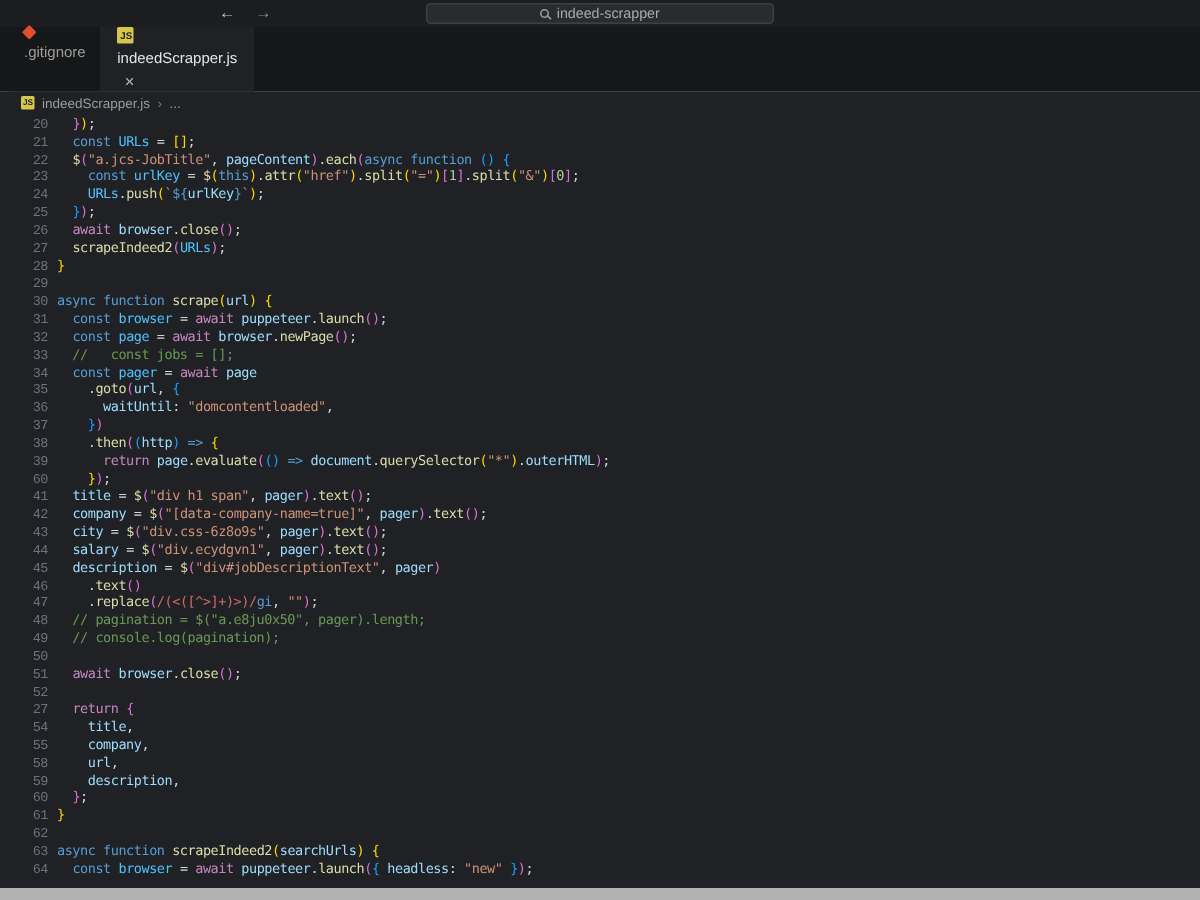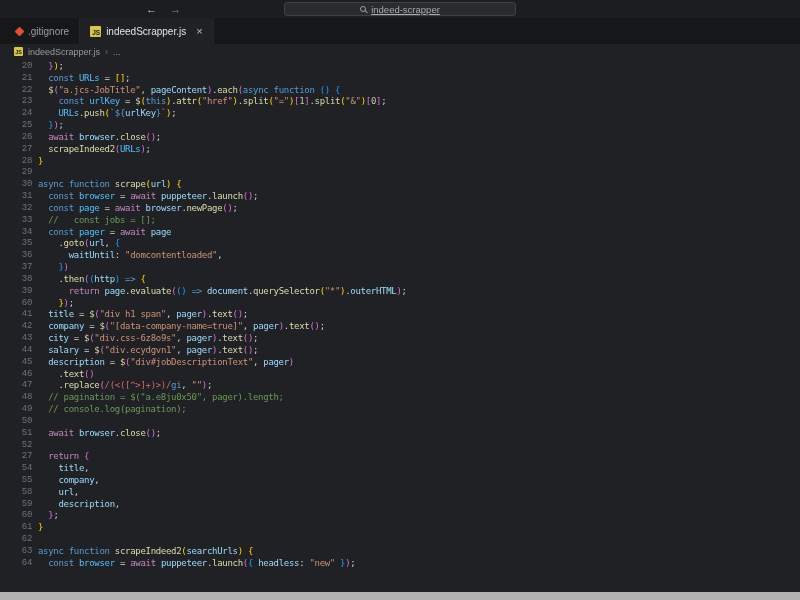--- a/index.html
+++ b/index.html
@@ -3,27 +3,27 @@
 <meta charset="utf-8">
 <style>
   * { margin:0; padding:0; box-sizing:border-box; }
   html,body { width:800px; height:600px; overflow:hidden; background:#b1b1b1; }
   .app { width:800px; height:600px; display:flex; flex-direction:column; font-family:"Liberation Sans", sans-serif; }
 
   
   .titlebar { flex:0 0 18px; background:#1c1d1f; position:relative; display:flex; align-items:center; justify-content:center; }
   .nav { position:absolute; left:146px; top:0; height:18px; display:flex; align-items:center; gap:13px; color:#c9c9c9; font-size:11px; }
   .nav .fwd { color:#8d8d8d; }
-  .searchbox { width:232px; height:14px; background:#2a2b2e; border:1px solid #3f4043; border-radius:3px; color:#ababab; font-size:9.5px; display:flex; align-items:center; justify-content:center; gap:5px; cursor:pointer;text-decoration:underline; }
+  .searchbox { width:232px; height:14px; background:#2a2b2e; border:1px solid #3f4043; border-radius:3px; color:#ababab; font-size:9.5px; display:flex; align-items:center; justify-content:center; gap:5px; cursor:pointer; }
   .mag { width:6px; height:6px; border:1px solid #9a9a9a; border-radius:50%; position:relative; flex:0 0 auto; }
   .mag::after { content:""; position:absolute; width:4px; height:1px; background:#9a9a9a; transform:rotate(45deg); right:-3px; bottom:-1px; }
 
   
   .tabbar { flex:0 0 26px; background:#161718; display:flex; padding-left:6px; }
-  .tab { display:flex; align-items:center; gap:5px; padding:0 10px; font-size:10px; color:#9d9d9d; background:#161718; border-right:1px solid #242526; cursor:pointer; }
+  .tab { display:flex; gap:5px; padding:0 10px; font-size:10px; color:#9d9d9d; background:#161718; border-right:1px solid #242526; cursor:pointer;flex-direction:column; }
   .tab.active { background:#1f2124; color:#e4e4e4; }
   .git-diamond { width:7px; height:7px; background:#e0502e; transform:rotate(45deg); border-radius:1px; flex:0 0 auto; }
   .js-badge { width:11px; height:11px; background:#d6c64a; color:#1c1c1c; font-size:6.5px; font-weight:bold; display:flex; align-items:flex-end; justify-content:flex-end; padding:1px; border-radius:1px; flex:0 0 auto; font-family:"Liberation Sans", sans-serif; }
   .js-badge.small { width:9px; height:9px; font-size:5.5px; }
   .tab-close { font-size:11px; color:#bdbdbd; margin-left:5px; line-height:1; }
 
   
   .breadcrumb { flex:0 0 15px; background:#1f2124; display:flex; align-items:center; gap:5px; padding-left:14px; font-size:9px; color:#9b9b9b; cursor:pointer; }
   .crumb-sep { color:#7a7a7a; font-size:9px; }
 

